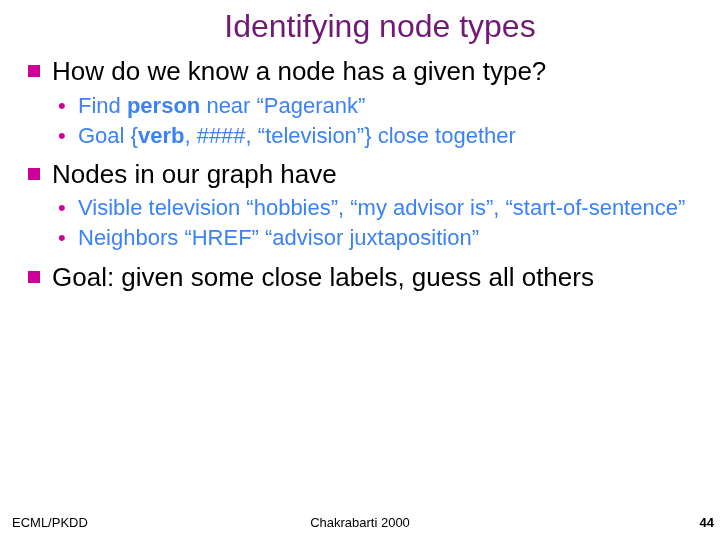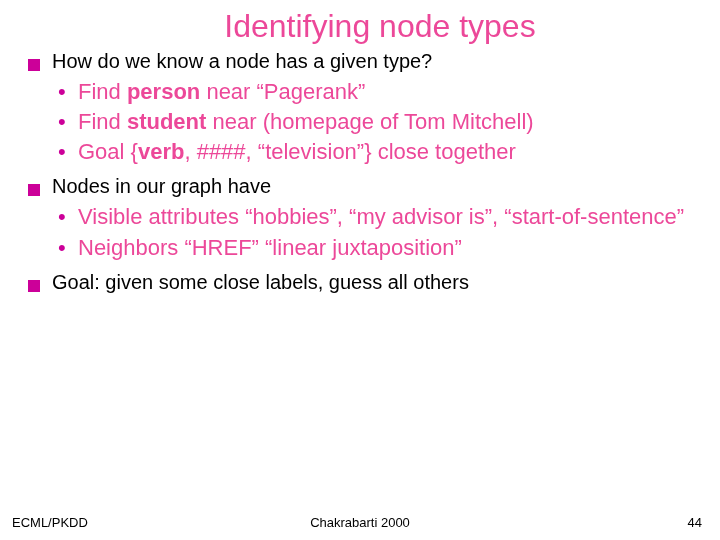--- a/index.html
+++ b/index.html
@@ -4,51 +4,51 @@
 <style>
   * { margin: 0; padding: 0; box-sizing: border-box; }
   html, body { width: 720px; height: 540px; }
   body {
     font-family: Arial, Helvetica, sans-serif;
     background: #fff;
     position: relative;
     padding: 8px 24px 0 24px;
   }
   .title {
-    color: #ec4899;
+    color: #701a75;
     font-size: 32px;
     font-weight: 400;
     text-align: center;
-    margin-bottom: 4px;
+    margin-bottom: 10px;
     margin-left: 40px;
   }
   .top-bullets { list-style: none; }
   .top-bullets > li {
     position: relative;
     padding-left: 28px;
-    font-size: 20px;
+    font-size: 26px;
     color: #000;
     margin-bottom: 4px;
     line-height: 1.25;
   }
   .top-bullets > li::before {
     content: "";
     position: absolute;
     left: 4px;
     top: 10px;
     width: 12px;
     height: 12px;
     background: #cc0099;
   }
   .sub-bullets { list-style: none; margin: 4px 0 8px 34px; }
   .sub-bullets > li {
     position: relative;
     padding-left: 20px;
     font-size: 22px;
-    color: #ec4899;
+    color: #3b82f6;
     line-height: 1.28;
     margin-bottom: 2px;
   }
   .sub-bullets > li::before {
     content: "•";
     position: absolute;
     left: 0;
     top: 0;
     font-size: 22px;
     color: #cc0099;
@@ -56,39 +56,38 @@
   .footer {
     position: absolute;
     bottom: 10px;
     left: 0;
     width: 720px;
     font-size: 13px;
     color: #000000;
   }
   .footer-left { position: absolute; left: 12px; }
   .footer-center { width: 100%; text-align: center; }
-  .footer-right { position: absolute; right: 18px; top: 0; }
+  .footer-right { position: absolute; right: 6px; top: 0; font-weight: bold; }
   b { font-weight: bold; }
 </style>
 </head>
 <body>
 
 <div class="title">Identifying node types</div>
 
 <ul class="top-bullets">
   <li>How do we know a node has a given type?</li>
   <ul class="sub-bullets">
     <li><span>Find </span><b>person</b><span> near “Pagerank”</span></li>
-    <li><span>Find </span><b>student</b><span> near (homepage of Tom Mitchell)</span></li>
     <li><span>Goal {</span><b>verb</b><span>, ####, “television”} close together</span></li>
   </ul>
   <li>Nodes in our graph have</li>
   <ul class="sub-bullets">
-    <li>Visible attributes “hobbies”, “my advisor is”, “start-of-sentence”</li>
-    <li>Neighbors “HREF” “linear juxtaposition”</li>
+    <li>Visible television “hobbies”, “my advisor is”, “start-of-sentence”</li>
+    <li>Neighbors “HREF” “advisor juxtaposition”</li>
   </ul>
   <li>Goal: given some close labels, guess all others</li>
 </ul>
 
 <div class="footer">
   <span class="footer-left">ECML/PKDD</span>
   <div class="footer-center">Chakrabarti 2000</div>
   <span class="footer-right">44</span>
 </div>
 

